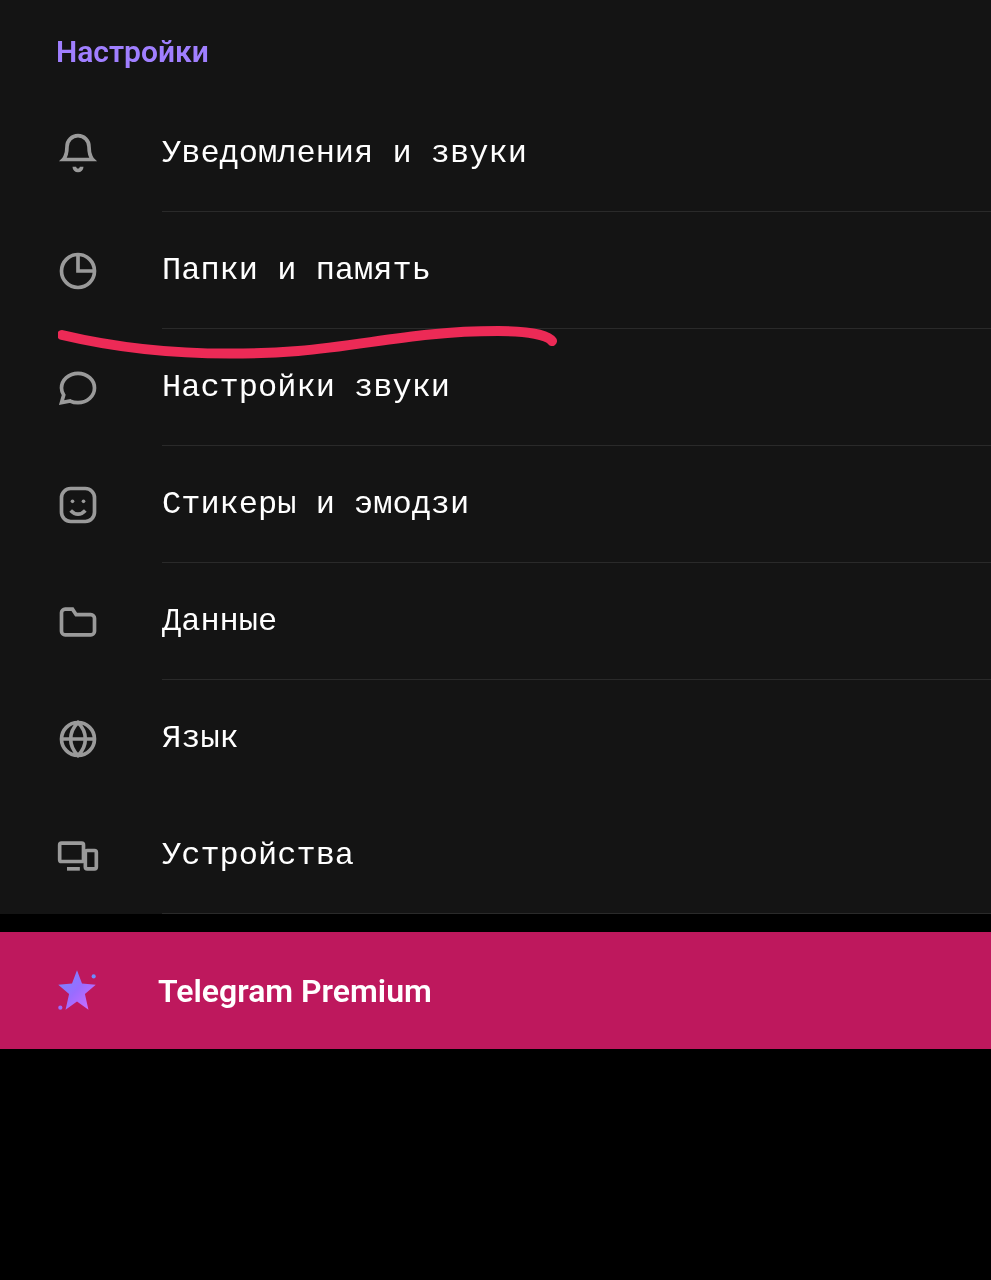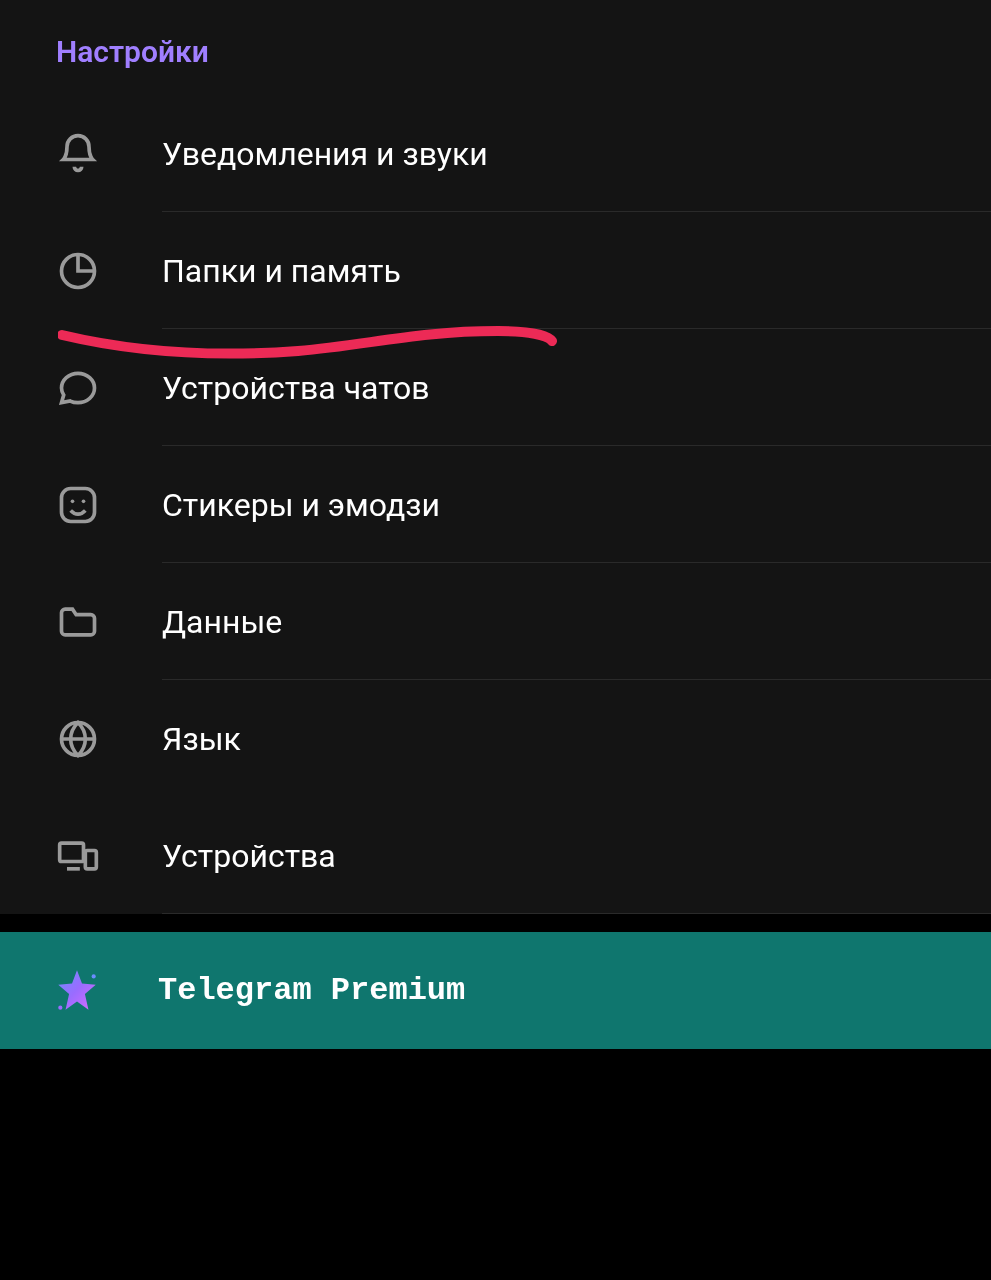--- a/index.html
+++ b/index.html
@@ -1,25 +1,25 @@
 <!DOCTYPE html>
 <html><head>
 <meta charset="utf-8">
 <style>
   html,body{margin:0;padding:0;background:#000;font-family:-apple-system,BlinkMacSystemFont,"Segoe UI",Roboto,Helvetica,Arial,sans-serif;color:#fff;}
   .page{width:991px;height:1280px;background:#000;position:relative;overflow:hidden;}
   .section{background:#141414;}
   .section-header{color:#a07fff;font-size:30px;font-weight:600;padding:34px 0 26px 56px;}
-  .row{display:flex;align-items:center;height:117px;padding-left:56px;cursor:pointer;position:relative;}
+  .row{display:flex;align-items:center;height:117px;padding-left:56px;cursor:pointer;position:relative;font-family:Liberation Mono, monospace;}
   .icon-wrap{width:106px;display:flex;align-items:center;justify-content:flex-start;}
   .icon-wrap svg{width:44px;height:44px;stroke:#9a9a9a;fill:none;stroke-width:2;}
   .label{font-size:32px;color:#fff;font-weight:400;white-space:nowrap;}
   .divider{position:absolute;bottom:0;left:162px;right:0;height:1px;background:#2a2a2a;}
   .spacer-black{height:18px;background:#000;}
-  .premium-section{background:#0f766e;font-family:Liberation Mono, monospace;}
+  .premium-section{background:#be185d;}
   .premium-row{display:flex;align-items:center;height:117px;padding-left:56px;cursor:pointer;position:relative;}
   .star-icon{width:50px;height:50px;margin-right:56px;margin-left:-4px;}
   .premium-label{font-size:32px;font-weight:600;color:#fff;}
   .annotation{position:absolute;left:58px;top:323px;pointer-events:none;}
 </style>
 </head>
 <body>
 
 <div class="page">
 
@@ -48,21 +48,21 @@
       <span class="label">Папки и память</span>
       <div class="divider"></div>
     </div>
 
     <div class="row">
       <span class="icon-wrap">
         <svg viewBox="0 0 24 24">
             <path d="M21 12c0 4.4-4 8-9 8-1.5 0-3-.3-4.2-.9L3 20l1.2-4.2C3.4 14.6 3 13.3 3 12c0-4.4 4-8 9-8s9 3.6 9 8z"></path>
           </svg>
       </span>
-      <span class="label">Устройства чатов</span>
+      <span class="label">Настройки звуки</span>
       <div class="divider"></div>
     </div>
 
     <div class="row">
       <span class="icon-wrap">
         <svg viewBox="0 0 24 24">
             <rect x="3" y="3" width="18" height="18" rx="5"></rect>
             <circle cx="9" cy="10" r="1" fill="#9a9a9a" stroke="none"></circle>
             <circle cx="15" cy="10" r="1" fill="#9a9a9a" stroke="none"></circle>
             <path d="M8 15c1.2 1.3 2.5 2 4 2s2.8-.7 4-2"></path>

